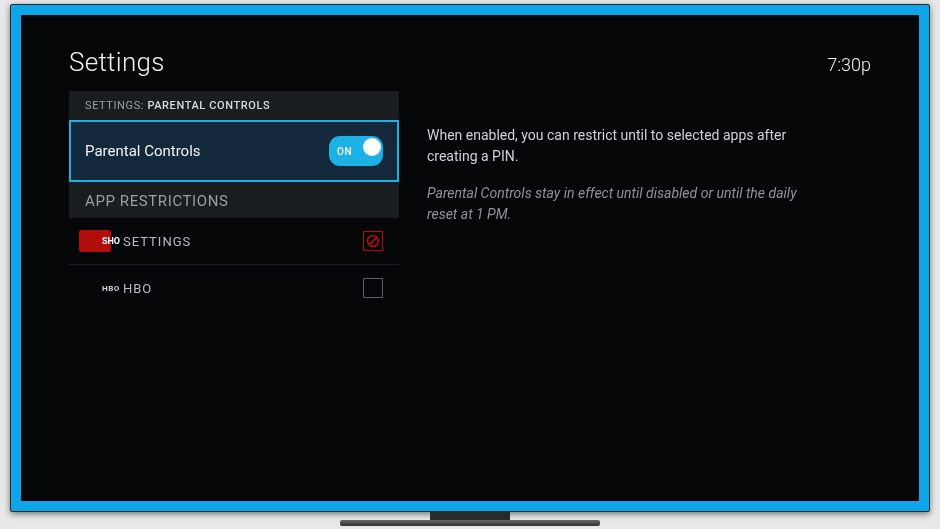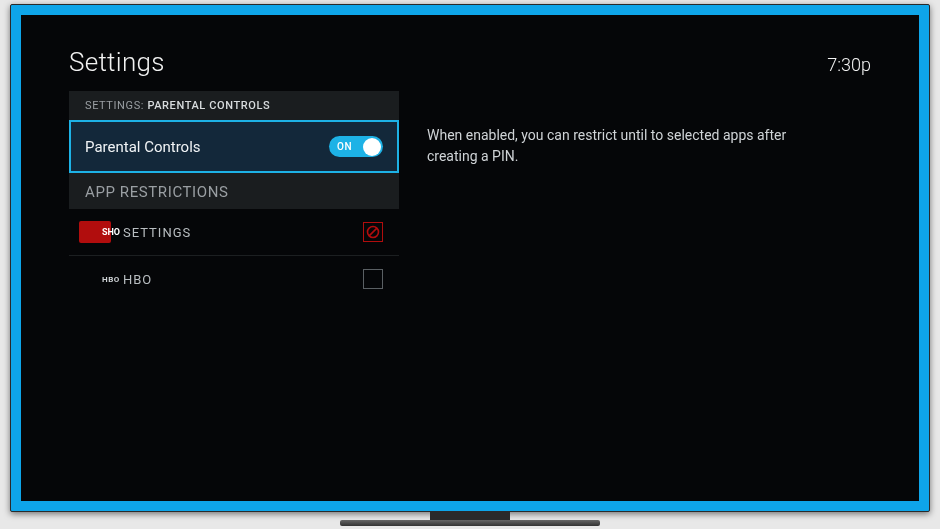--- a/index.html
+++ b/index.html
@@ -91,21 +91,21 @@
     justify-content: space-between;
     margin-bottom: 0;
   }
   .toggle-label {
     font-size: 15px;
     color: #f0f3f5;
     font-weight: 400;
   }
   .toggle {
     width: 54px;
-    height: 21px;
+    height: 30px;
     border-radius: 11px;
     background: #1db2e6;
     position: relative;
     display: flex;
     align-items: center;
   }
   .toggle-text {
     font-size: 10px;
     color: #fff;
     margin-left: 8px;
@@ -236,18 +236,19 @@
             <div class="app-icon hbo-icon">HBO</div>
             <div class="app-name">HBO</div>
           </div>
           <div class="chk"></div>
         </div>
 
       </div>
 
       <div class="right-col">
         <p>When enabled, you can restrict until to selected apps after creating a PIN.</p>
+        <p class="note">Parental Controls stay in effect until disabled or until the daily reset at 1 PM.</p>
       </div>
 
     </div>
 
   </div>
 </div>
 
 </body></html>

